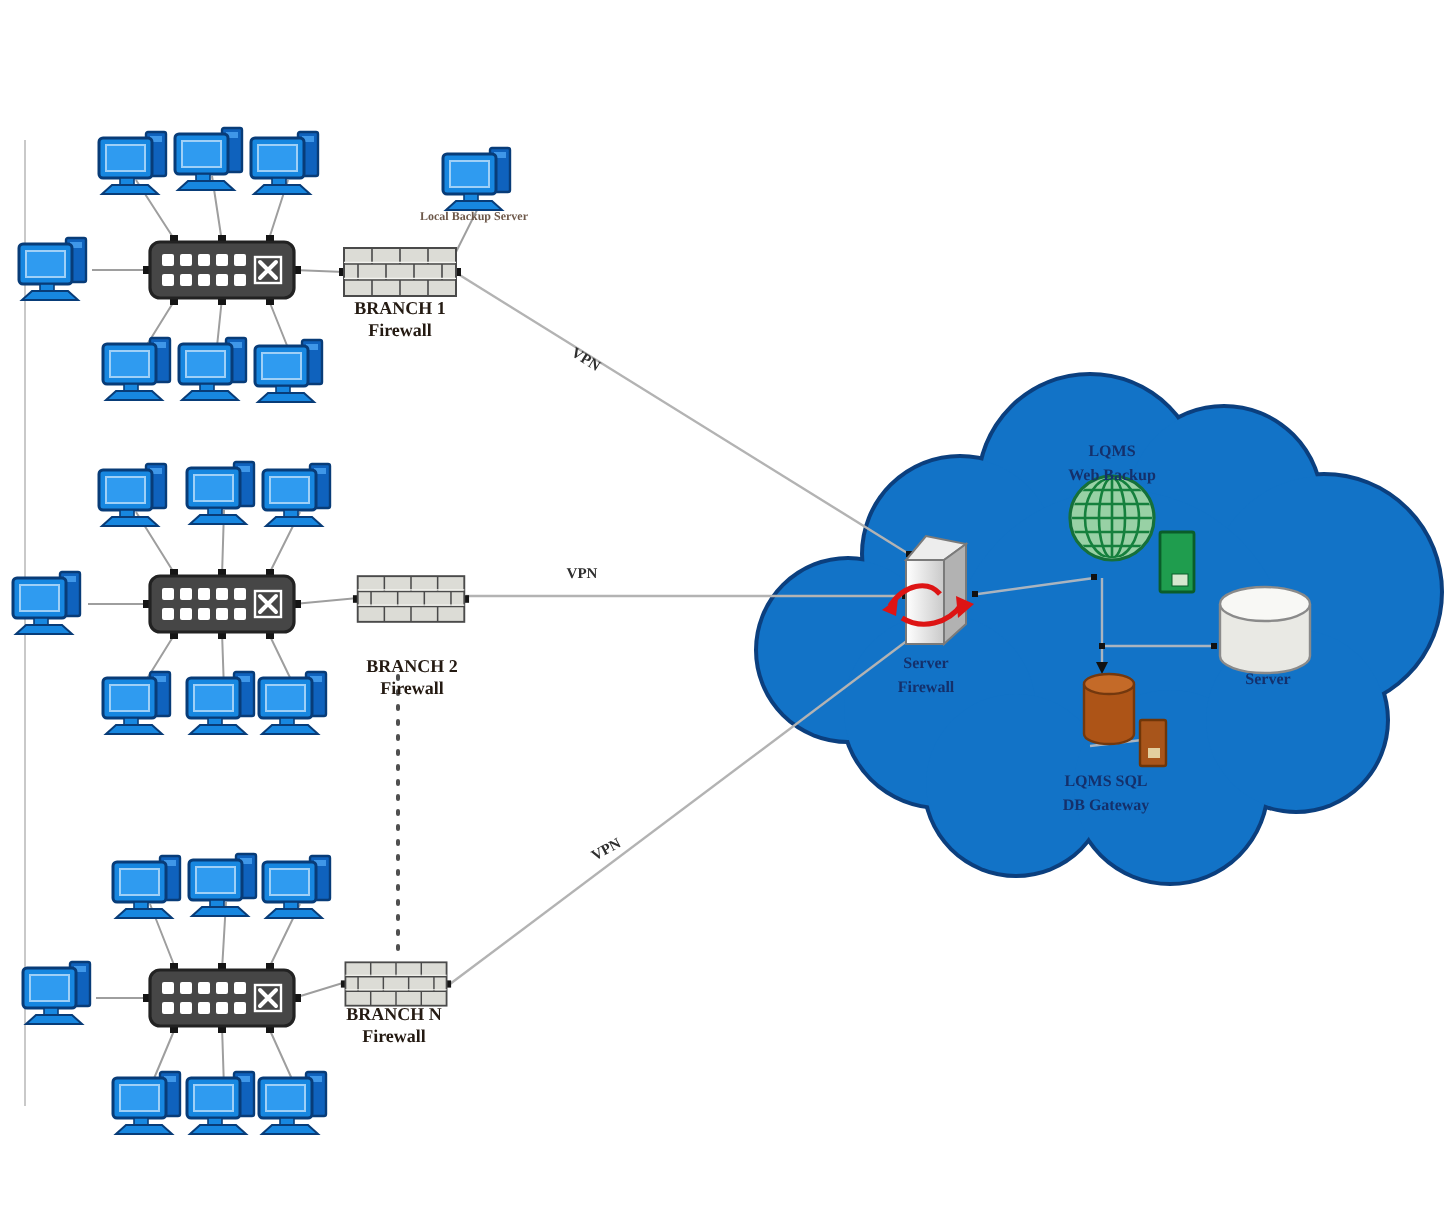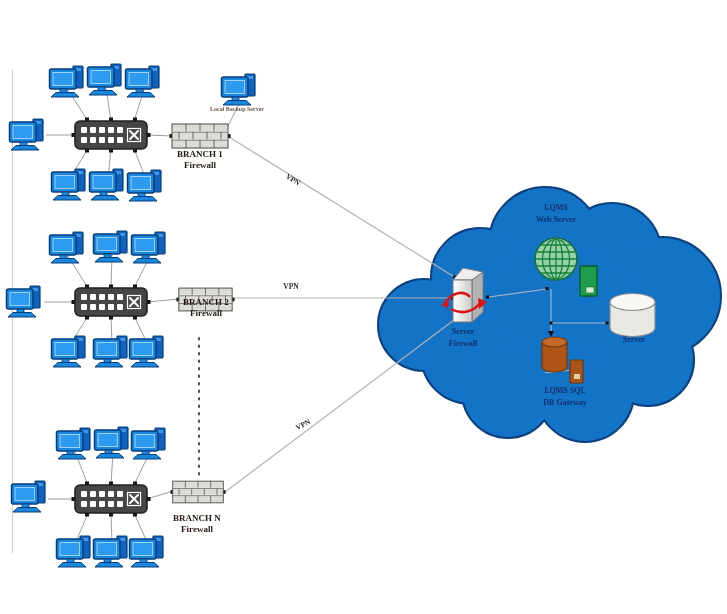--- a/index.html
+++ b/index.html
@@ -224,44 +224,44 @@
     <rect x="574" y="374" width="6" height="5" fill="#e3cf9e"></rect>
   </g>
 </svg>
 
 <div class="lbl branch-lbl" style="left:158px;top:149px;">
   <div>BRANCH 1</div>
   <div>Firewall</div>
 </div>
 <div class="lbl small-lbl" style="left:203px;top:106px;">Local Backup Server</div>
 
-<div class="lbl branch-lbl" style="left:164px;top:297px;">
+<div class="lbl branch-lbl" style="left:164px;top:328px;">
   <div>BRANCH 2</div>
   <div>Firewall</div>
 </div>
 
-<div class="lbl branch-lbl" style="left:155px;top:502px;margin-top:11px;">
+<div class="lbl branch-lbl" style="left:155px;top:502px;">
   <div>BRANCH N</div>
   <div>Firewall</div>
 </div>
 
 <div class="lbl vpn-lbl" style="left:273px;top:174px;transform:rotate(32deg);">VPN</div>
 <div class="lbl vpn-lbl" style="left:271px;top:281px;">VPN</div>
 <div class="lbl vpn-lbl" style="left:283px;top:419px;transform:rotate(-28deg);">VPN</div>
 
-<div class="lbl cloud-lbl" style="left:514px;top:202px;">
+<div class="lbl cloud-lbl" style="left:514px;top:220px;">
   <div>LQMS</div>
-  <div>Web Server</div>
+  <div>Web Backup</div>
 </div>
 
 <div class="lbl cloud-lbl" style="left:421px;top:326px;">
   <div>Server</div>
   <div>Firewall</div>
 </div>
 
-<div class="lbl cloud-lbl" style="left:523px;top:385px;">
+<div class="lbl cloud-lbl" style="left:511px;top:385px;">
   <div>LQMS SQL</div>
   <div>DB Gateway</div>
 </div>
 
 <div class="lbl cloud-lbl" style="left:592px;top:334px;">Server</div>
 
 </div>
 
 </body></html>

